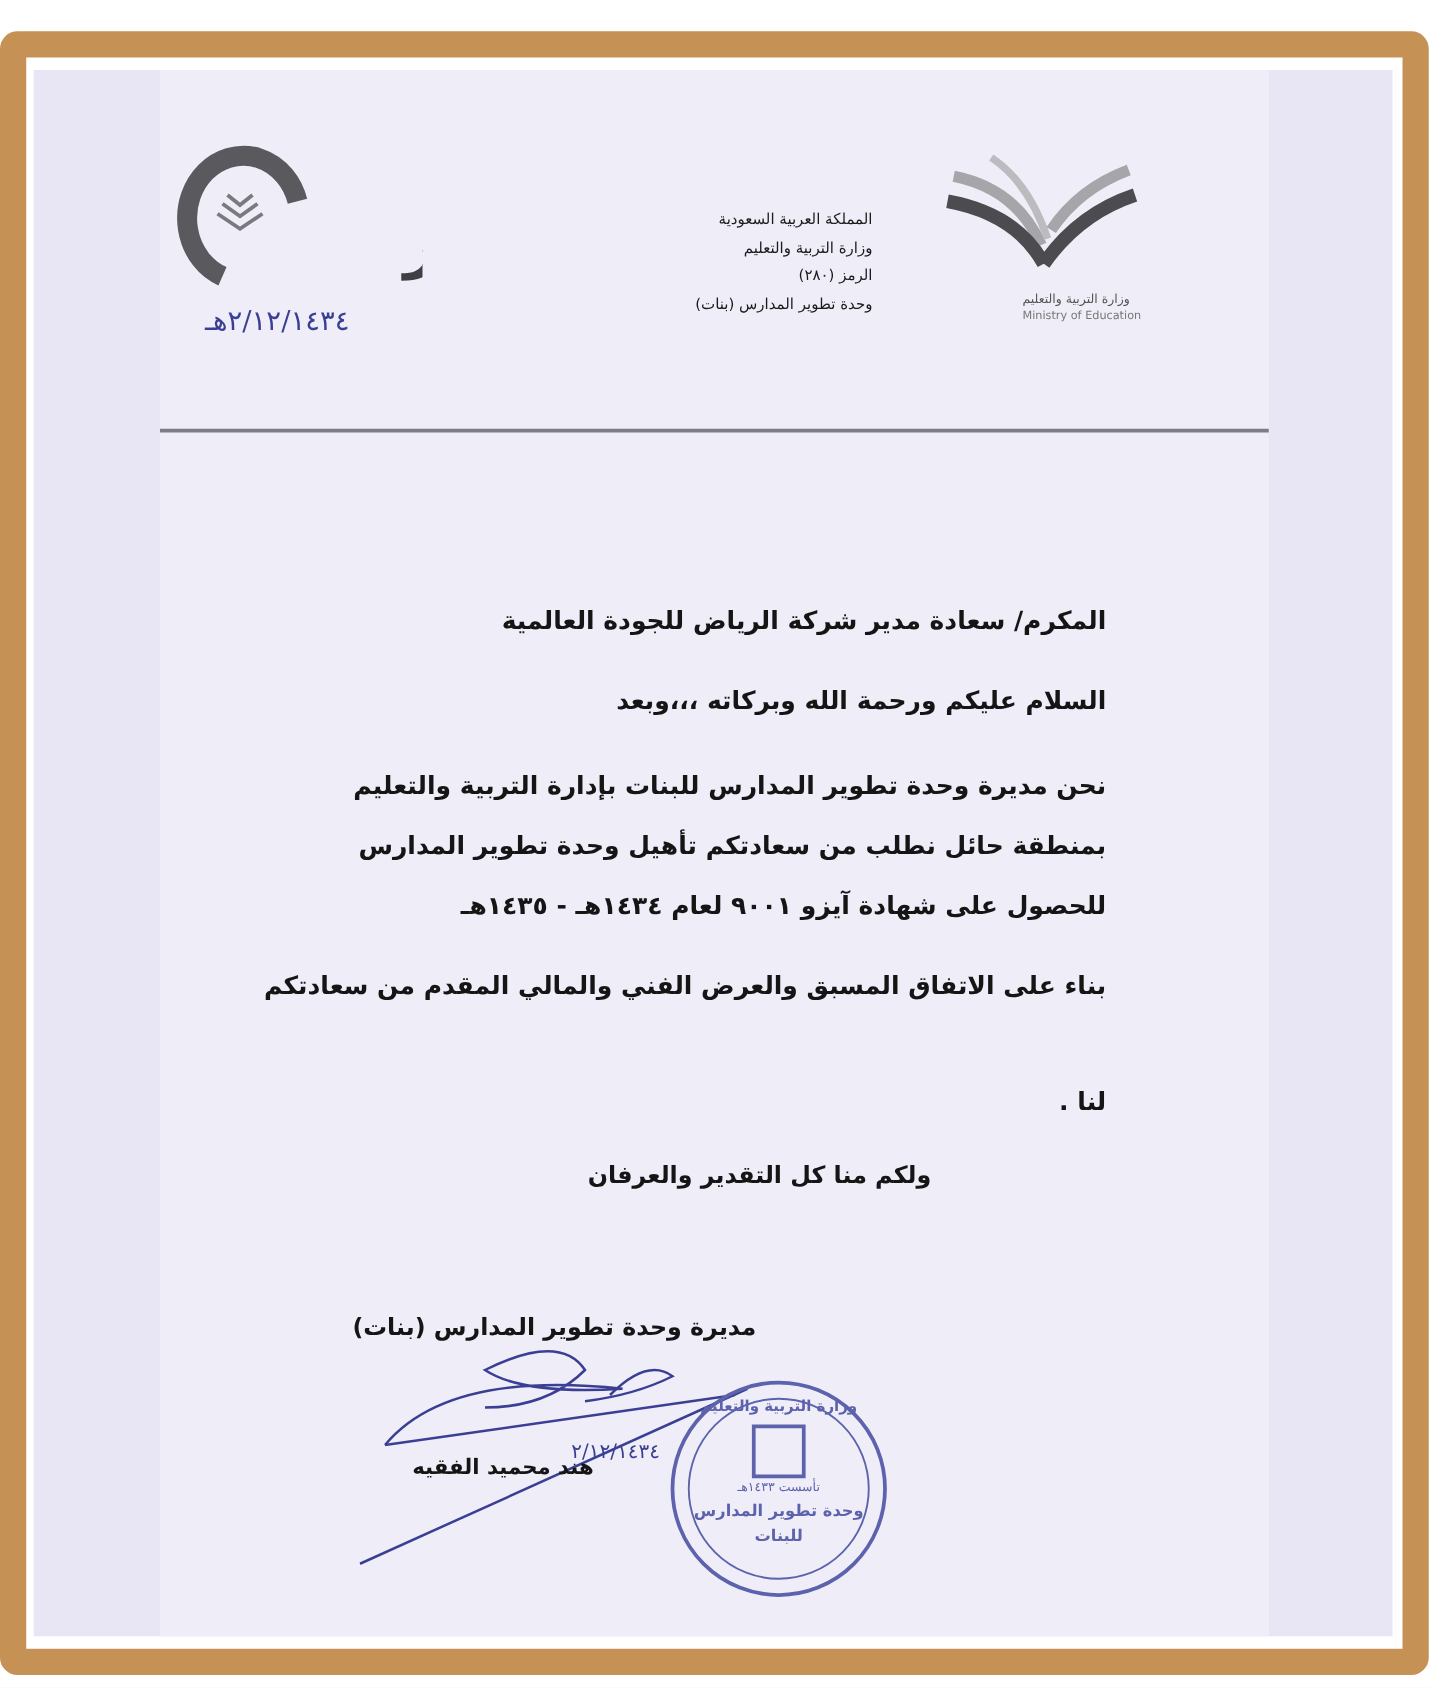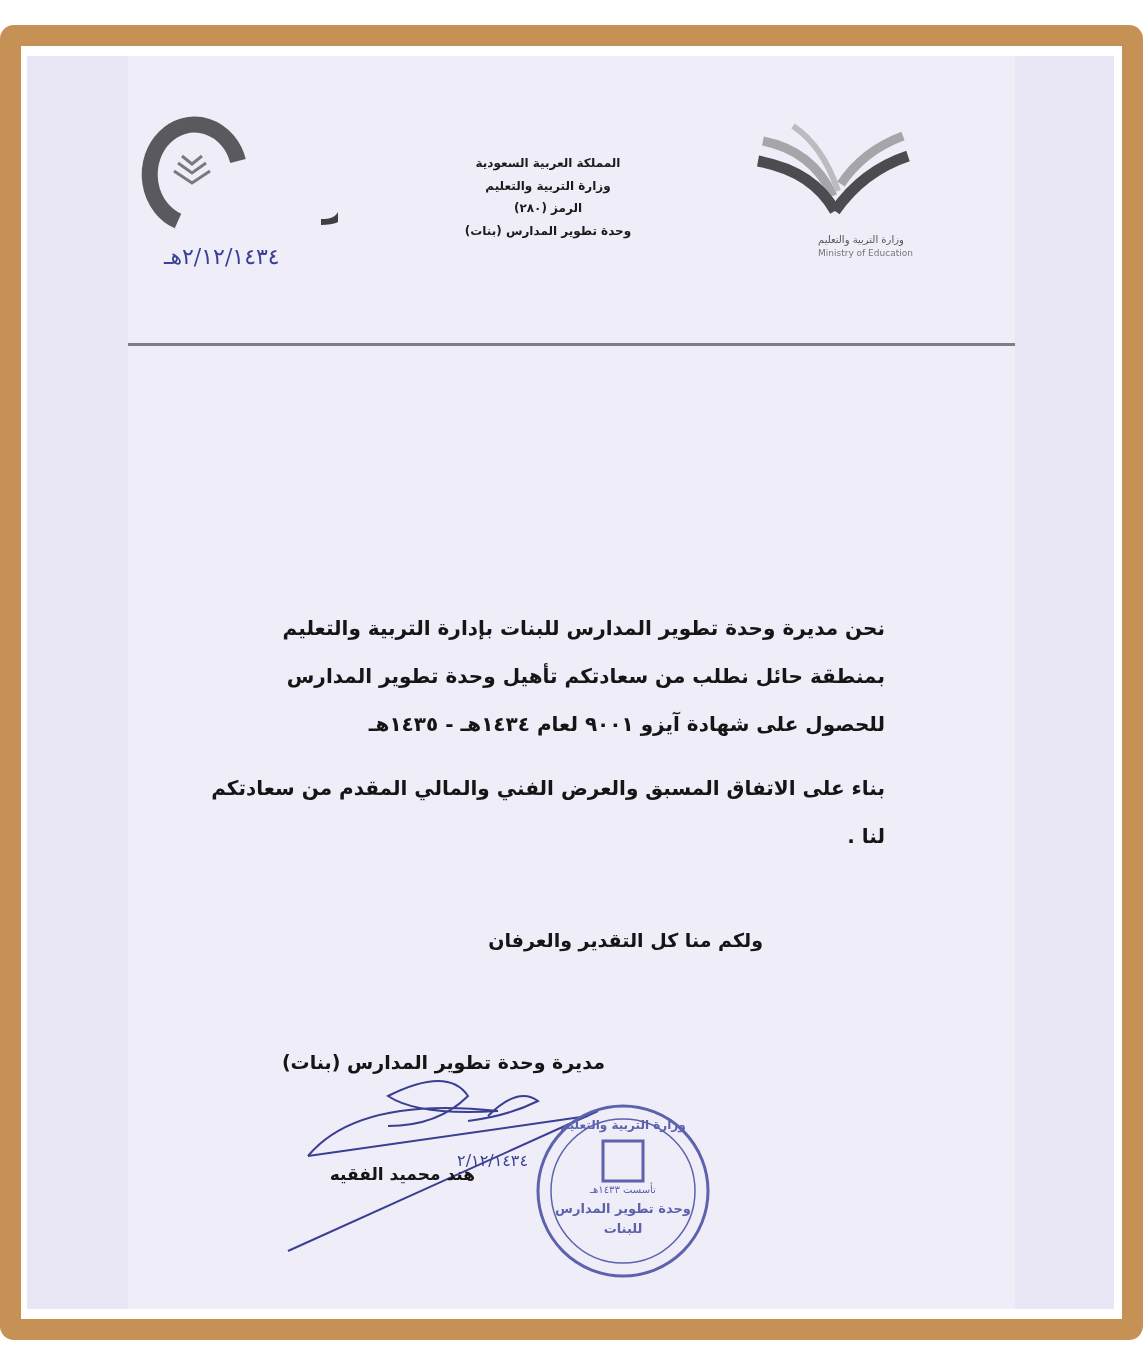--- a/index.html
+++ b/index.html
@@ -1,21 +1,21 @@
 <!DOCTYPE html>
 <html><head>
 <meta charset="utf-8">
 <style>
   html, body { margin:0; padding:0; background:#ffffff; }
   body { width:1143px; height:1350px; position:relative; overflow:hidden; font-family:"DejaVu Sans", sans-serif; }
   .frame { position:absolute; left:0; top:25px; width:1143px; height:1315px; background:#c69154; border-radius:14px; }
   .inner-white { position:absolute; left:21px; top:21px; right:21px; bottom:21px; background:#ffffff; }
   .lavender { position:absolute; left:6px; top:10px; right:8px; bottom:10px; background:#e8e6f4; }
   .paper { position:absolute; left:101px; top:0; width:887px; bottom:0; background:#efeef8; }
-  .hdr-center { position:absolute; left:270px; top:96px; width:300px; text-align:center; direction:rtl; font-weight:bold; font-size:12px; line-height:22.5px; color:#1b1b1b; }
+  .hdr-center { position:absolute; left:270px; top:108px; width:300px; text-align:right; direction:rtl; font-weight:normal; font-size:12px; line-height:22.5px; color:#1b1b1b; }
   .rule { position:absolute; left:0; right:0; top:287px; height:3px; background:#7d7d85; }
   .body-text { position:absolute; right:130px; direction:rtl; text-align:right; font-weight:bold; color:#151515; font-size:20px; white-space:nowrap; }
   .tatweer { position:absolute; left:10px; top:45px; width:200px; height:140px; }
   .hw-date { position:absolute; left:36px; top:188px; color:#3a3f94; font-size:22px; direction:rtl; font-family:"DejaVu Serif", serif; }
   .moe { position:absolute; left:625px; top:60px; width:160px; height:150px; }
   .moe-ar { position:absolute; left:690px; top:178px; font-size:10px; color:#555; direction:rtl; }
   .moe-en { position:absolute; left:690px; top:192px; font-size:9px; color:#777; }
   .sig { position:absolute; left:140px; top:1000px; width:420px; height:200px; }
   .stamp { position:absolute; left:405px; top:1045px; width:180px; height:180px; }
 </style>
@@ -50,26 +50,28 @@
           <path d="M40 10 Q70 30 85 75" stroke="#bcbcc0" stroke-width="6" fill="none"></path>
           <path d="M150 20 Q110 35 88 68" stroke="#a6a6aa" stroke-width="9" fill="none"></path>
           <path d="M5 45 Q60 55 82 95" stroke="#4b4b50" stroke-width="11" fill="none"></path>
           <path d="M155 40 Q110 55 82 95" stroke="#4b4b50" stroke-width="11" fill="none"></path>
         </svg>
         <div class="moe-ar">وزارة التربية والتعليم</div>
         <div class="moe-en">Ministry of Education</div>
 
         <div class="rule"></div>
 
+        <div class="body-text" style="top:428px;">المكرم/ سعادة مدير شركة الرياض للجودة العالمية</div>
+        <div class="body-text" style="top:492px;">السلام عليكم ورحمة الله وبركاته ،،،وبعد</div>
         <div class="body-text" style="top:560px;">نحن مديرة وحدة تطوير المدارس للبنات بإدارة التربية والتعليم</div>
         <div class="body-text" style="top:608px;margin-left:20px;">بمنطقة حائل نطلب من سعادتكم تأهيل وحدة تطوير المدارس</div>
         <div class="body-text" style="top:656px;margin-left:40px;">للحصول على شهادة آيزو ٩٠٠١ لعام ١٤٣٤هـ - ١٤٣٥هـ</div>
         <div class="body-text" style="top:720px;">بناء على الاتفاق المسبق والعرض الفني والمالي المقدم من سعادتكم</div>
-        <div class="body-text" style="top:768px;">لنا .</div>
-        <div class="body-text" style="top:873px; right:252px; font-size:19px;text-align:center;">ولكم منا كل التقدير والعرفان</div>
+        <div class="body-text" style="top:813px;">لنا .</div>
+        <div class="body-text" style="top:873px; right:270px; font-size:19px;text-align:center;">ولكم منا كل التقدير والعرفان</div>
         <div class="body-text" style="top:995px; right:410px; font-size:19px;">مديرة وحدة تطوير المدارس (بنات)</div>
 
         <svg class="sig" viewBox="0 0 420 200">
           <g stroke="#3a3f94" stroke-width="2" fill="none">
             <path d="M20 195 L330 55"></path>
             <path d="M40 100 Q90 40 230 55 Q150 60 120 40 Q180 10 200 40 Q170 70 120 70"></path>
             <path d="M40 100 L320 60"></path>
             <path d="M220 60 Q250 30 270 45 Q240 60 200 65"></path>
           </g>
           <text x="260" y="110" fill="#3a3f94" font-size="16" direction="rtl">٢/١٢/١٤٣٤</text>

